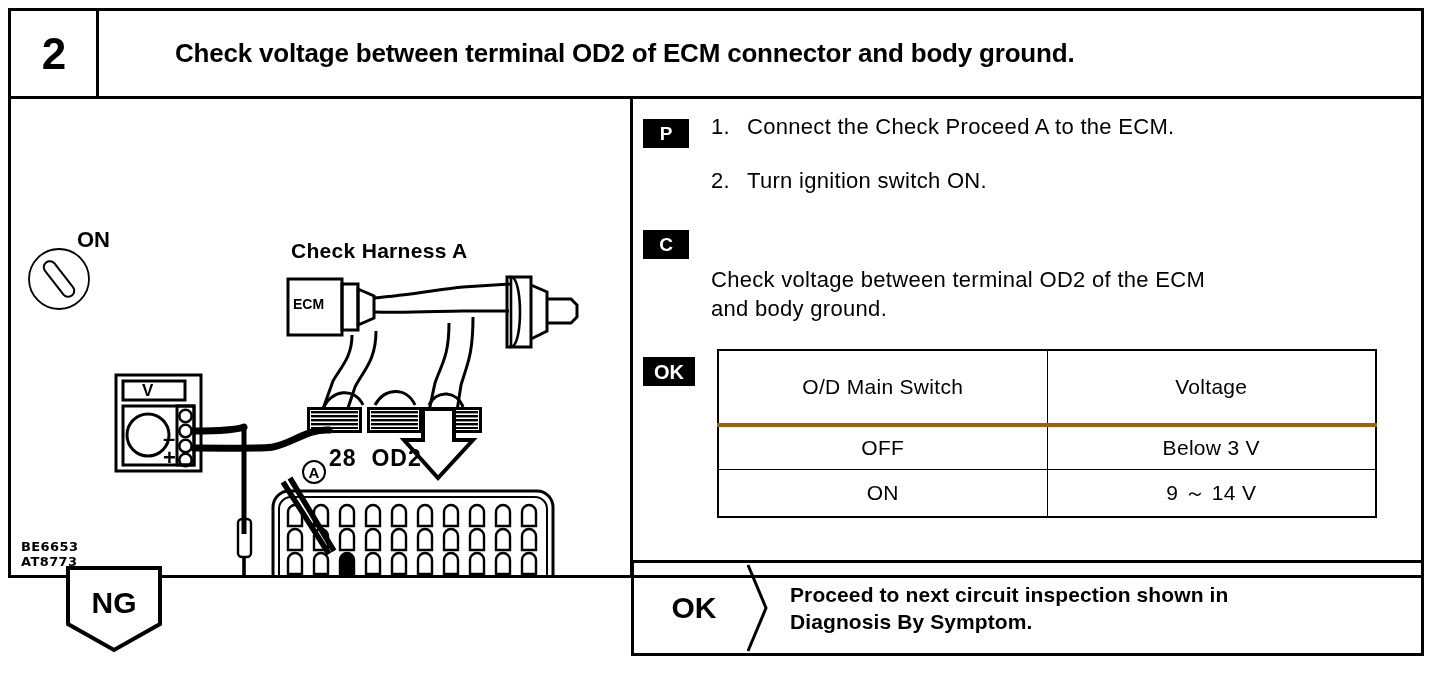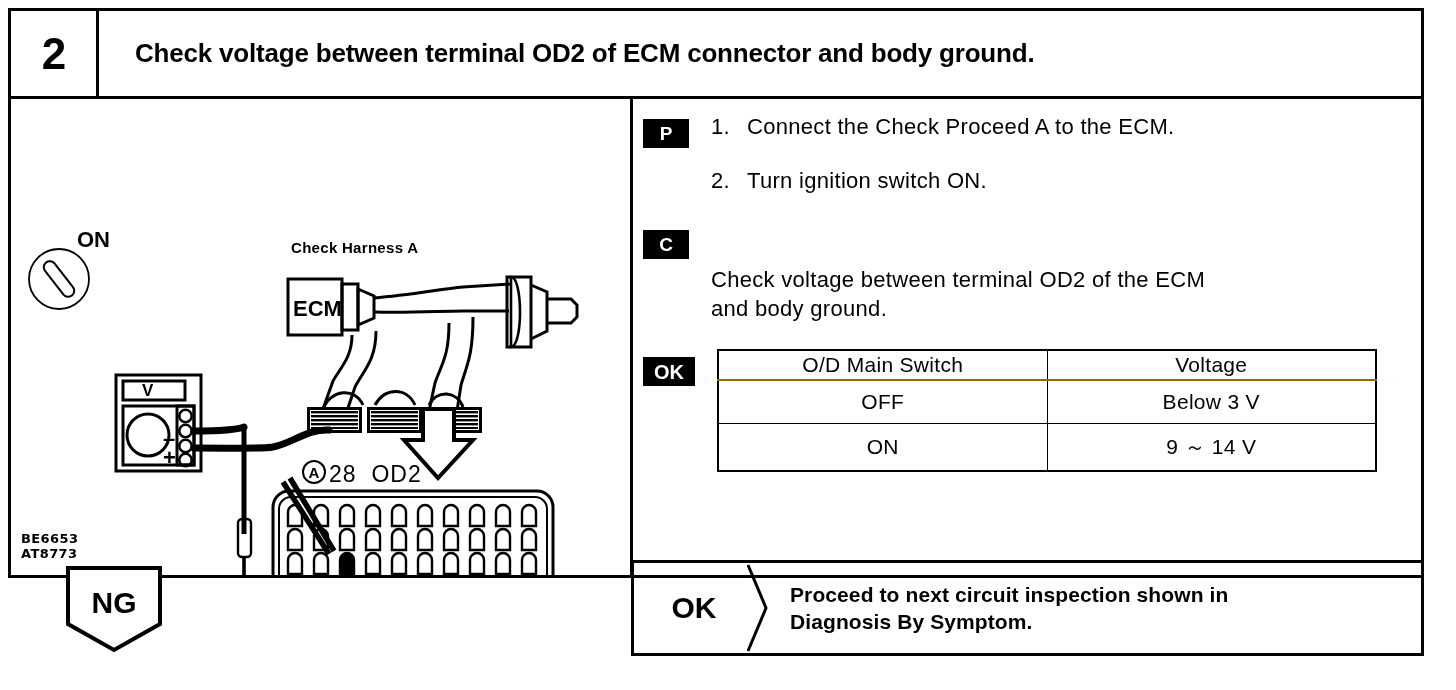--- a/index.html
+++ b/index.html
@@ -18,35 +18,35 @@
   .hdr{
     position:absolute;left:0;top:0;width:100%;height:88px;
     border-bottom:3px solid #000;box-sizing:border-box;display:flex;align-items:stretch;
   }
   .stepnum{
     width:88px;flex:0 0 88px;border-right:3px solid #000;box-sizing:border-box;
     display:flex;align-items:center;justify-content:center;
     font-size:44px;font-weight:bold;letter-spacing:-1px;
   }
   .hdrtitle{
-    flex:1;display:flex;align-items:center;padding-left:36px;
-    font-size:26px;font-weight:bold;letter-spacing:-0.2px;
+    flex:1;display:flex;align-items:center;padding-left:47px;
+    font-size:26px;font-weight:bold;letter-spacing:-0.2px;margin-left:29px;
   }
 
   
   .body{position:absolute;left:0;top:88px;width:100%;height:479px;display:flex;}
   .leftpane{
     width:622px;flex:0 0 622px;border-right:3px solid #000;box-sizing:border-box;
     position:relative;
   }
   .rightpane{flex:1;position:relative;padding:14px 14px 0 10px;box-sizing:border-box;}
 
   
   .figcodes{
-    position:absolute;left:10px;bottom:16px;
+    position:absolute;left:10px;bottom:8px;
     font-size:13px;font-weight:bold;line-height:1.15;
     font-family:"DejaVu Sans", sans-serif;letter-spacing:0.4px;
   }
 
   
   .stepline{display:flex;align-items:flex-start;margin-bottom:4px;}
   .badge{
     flex:0 0 auto;background:#000;color:#fff;font-weight:bold;
     display:inline-flex;align-items:center;justify-content:center;
     font-size:19px;line-height:1;
@@ -70,21 +70,21 @@
   
   .spectable-wrap{margin-left:22px;flex:1;}
   table.spec{
     border-collapse:collapse;width:660px;
     border:2px solid #000;
   }
   table.spec td{
     border:1px solid #000;text-align:center;
     font-size:21px;padding:9px 4px;letter-spacing:0.3px;
   }
-  table.spec tr.head td{border-bottom:2px solid #a16207;padding:2px 4px;}
+  table.spec tr.head td{border-bottom:4px solid #a16207;padding:24px 4px;}
   table.spec td.colL{width:50%;}
 
   
   .botrow{position:absolute;left:8px;top:560px;width:1416px;height:96px;}
 
   .okbox{
     position:absolute;left:623px;top:0;width:793px;height:96px;
     border:3px solid #000;box-sizing:border-box;display:flex;align-items:center;
     overflow:hidden;
   }
@@ -98,28 +98,28 @@
     letter-spacing:0.1px;
   }
   .okbox .oktext span{display:block;}
 
   
   .illus{position:absolute;left:0;top:0;width:619px;height:476px;}
   .lbl-on{
     position:absolute;left:66px;top:128px;font-size:22px;font-weight:bold;
   }
   .lbl-harness{
-    position:absolute;left:280px;top:140px;font-size:15px;font-weight:bold;
+    position:absolute;left:280px;top:140px;font-size:21px;font-weight:bold;
     letter-spacing:0.3px;
   }
   .lbl-ecm{
-    position:absolute;left:282px;top:197px;font-size:22px;font-weight:bold;
+    position:absolute;left:282px;top:197px;font-size:14px;font-weight:bold;
   }
   .lbl-term{
-    position:absolute;left:318px;top:362px;font-size:23px;font-weight:normal;
+    position:absolute;left:318px;top:346px;font-size:23px;font-weight:bold;
     letter-spacing:1px;
   }
   .lbl-v{
     position:absolute;left:131px;top:282px;font-size:17px;font-weight:bold;
   }
   .lbl-plus{position:absolute;left:152px;top:346px;font-size:22px;font-weight:bold;}
   .lbl-minus{position:absolute;left:152px;top:327px;font-size:22px;font-weight:bold;}
   .circA{
     position:absolute;left:291px;top:361px;width:24px;height:24px;
     border:2.5px solid #000;border-radius:50%;

